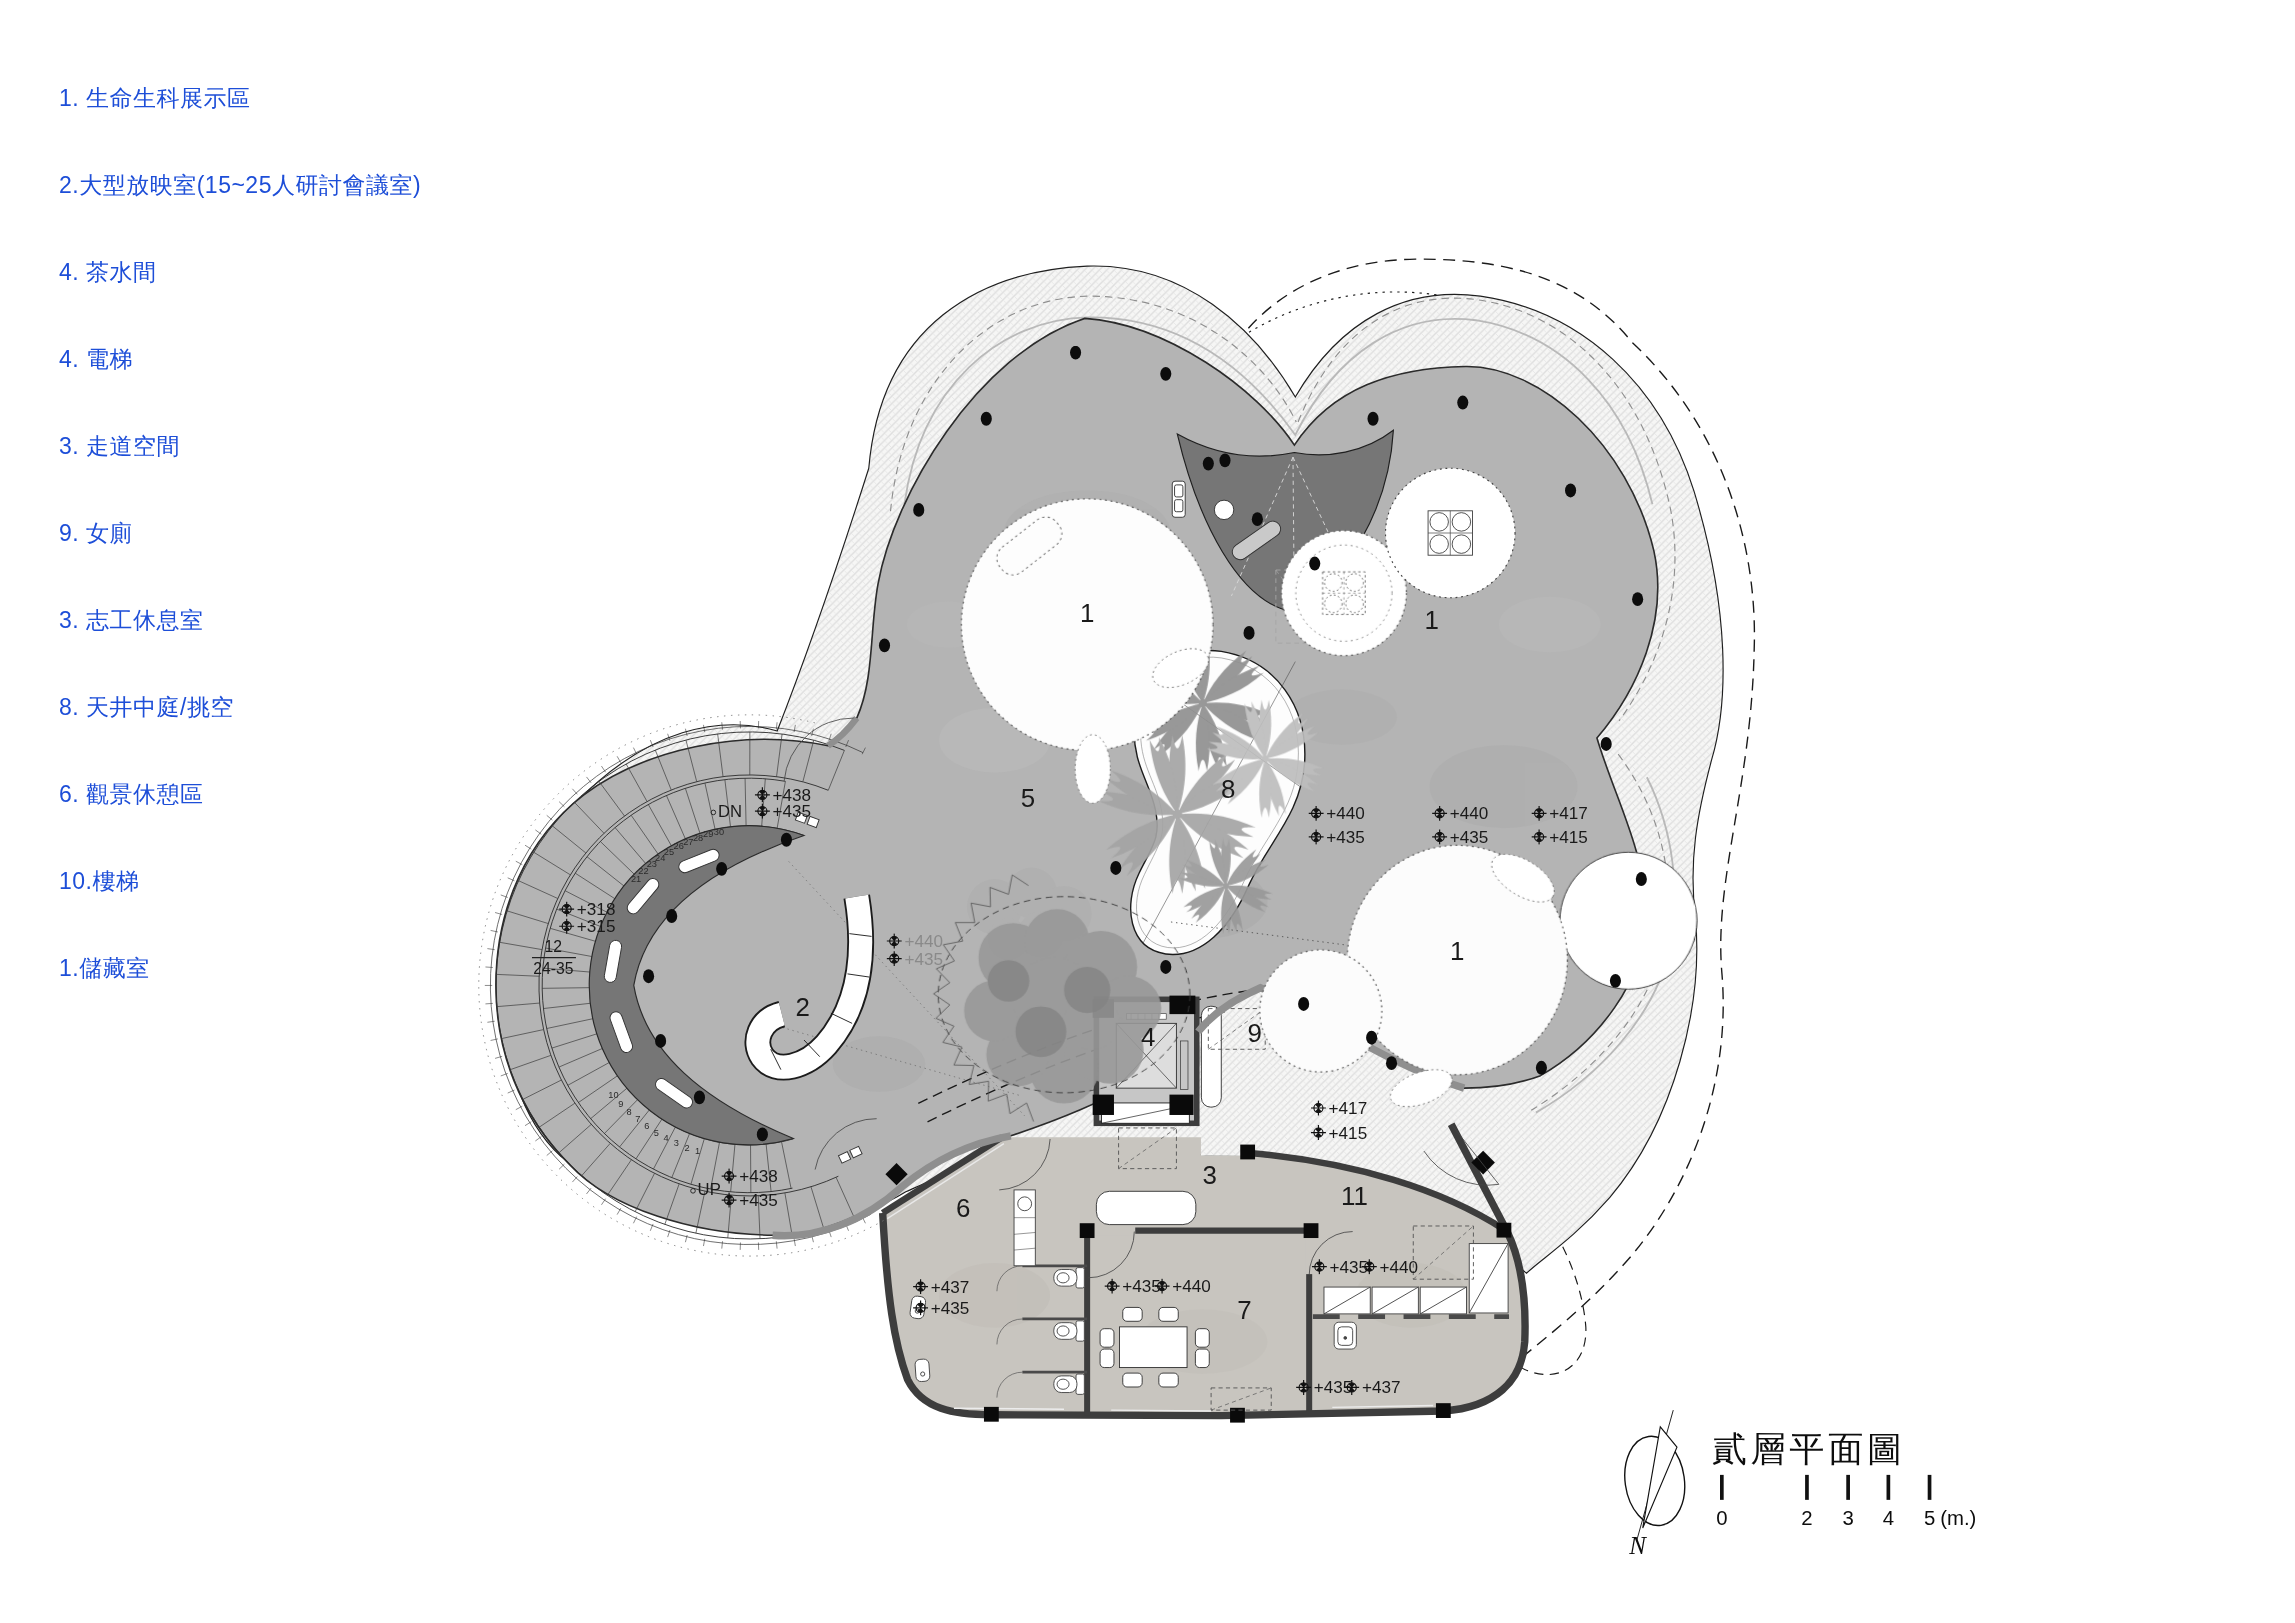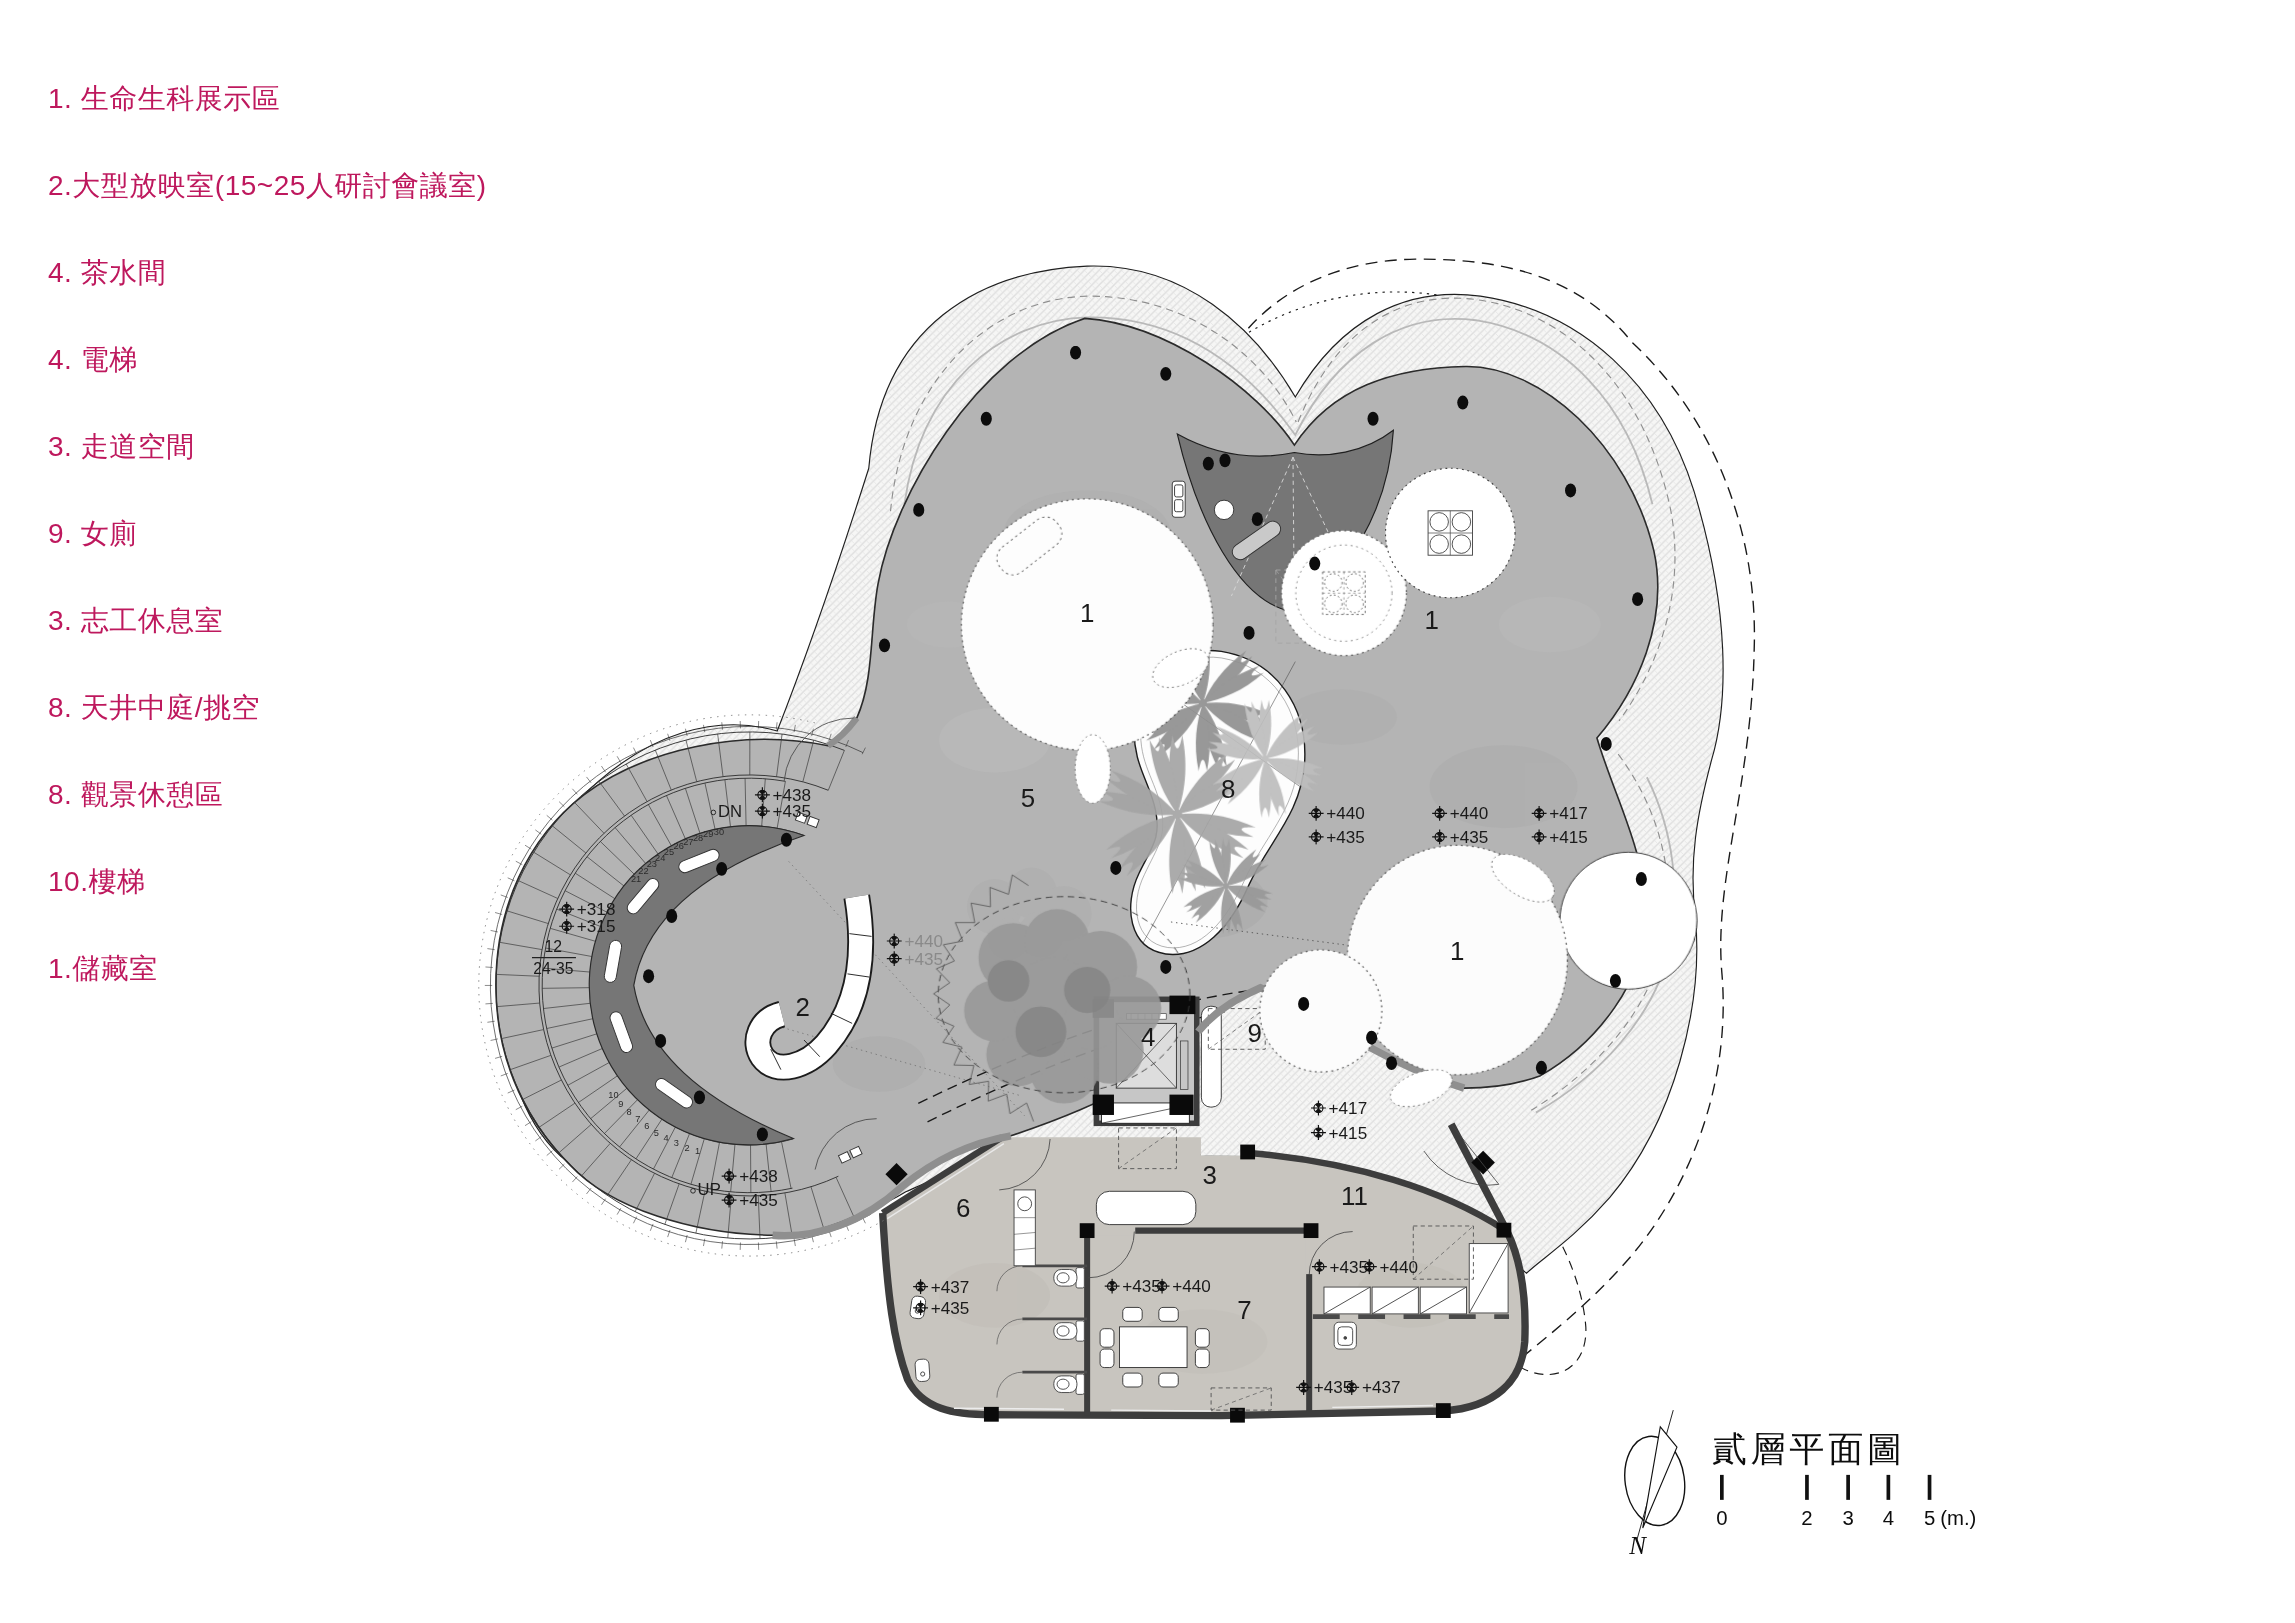--- a/index.html
+++ b/index.html
@@ -1,18 +1,18 @@
 <!DOCTYPE html>
 <html style="font-size:7.4px"><head>
 <meta charset="utf-8">
 <style>
   html,body{margin:0;padding:0;background:#ffffff;width:2295px;height:1623px;overflow:hidden;}
   body{font-family:"Liberation Sans","DejaVu Sans",sans-serif;color:#111;}
   #stage{position:relative;width:2295px;height:1623px;background:#fff;}
-  #legend{position:absolute;left:48px;top:26px;font-size:28px;line-height:29px;letter-spacing:0.5px;color:#be185d;white-space:pre;}
+  #legend{position:absolute;left:59px;top:26px;font-size:23px;line-height:29px;letter-spacing:0.5px;color:#1d4ed8;white-space:pre;}
   #plan-svg{position:absolute;left:0;top:0;}
   text{font-family:"Liberation Sans","DejaVu Sans",sans-serif;}
   .room-label{font-size:56px;fill:#1a1a1a;}
   .marker-text{font-size:37px;fill:#1a1a1a;}
   .marker-gray .marker-text{fill:#8a8a8a;}
   .marker-gray use{color:#8a8a8a;}
   .marker use{color:#111;}
   .small-label{font-size:36px;fill:#1a1a1a;}
   .step-num{font-size:20px;fill:#2b2b2b;}
   .frac{font-size:34px;fill:#1a1a1a;}
@@ -27,21 +27,21 @@
 
   <div id="legend">
     <div>1. 生命生科展示區</div>
     <div>2.大型放映室(15~25人研討會議室)</div>
     <div>4. 茶水間</div>
     <div>4. 電梯</div>
     <div>3. 走道空間</div>
     <div>9. 女廁</div>
     <div>3. 志工休息室</div>
     <div>8. 天井中庭/挑空</div>
-    <div>8. 觀景休憩區</div>
+    <div>6. 觀景休憩區</div>
     <div>10.樓梯</div>
     <div>1.儲藏室</div>
   </div>
 
   <svg id="plan-svg" width="2295" height="1623" viewBox="0 0 4961 3508" xmlns="http://www.w3.org/2000/svg">
     <defs>
       <pattern id="hatch" width="16" height="16" patternUnits="userSpaceOnUse">
         <rect width="16" height="16" fill="#f6f6f5"></rect>
         <path d="M0 16 L16 0" stroke="#dedede" stroke-width="3"></path>
         <path d="M0 0 L16 16" stroke="#e7e7e7" stroke-width="2"></path>

